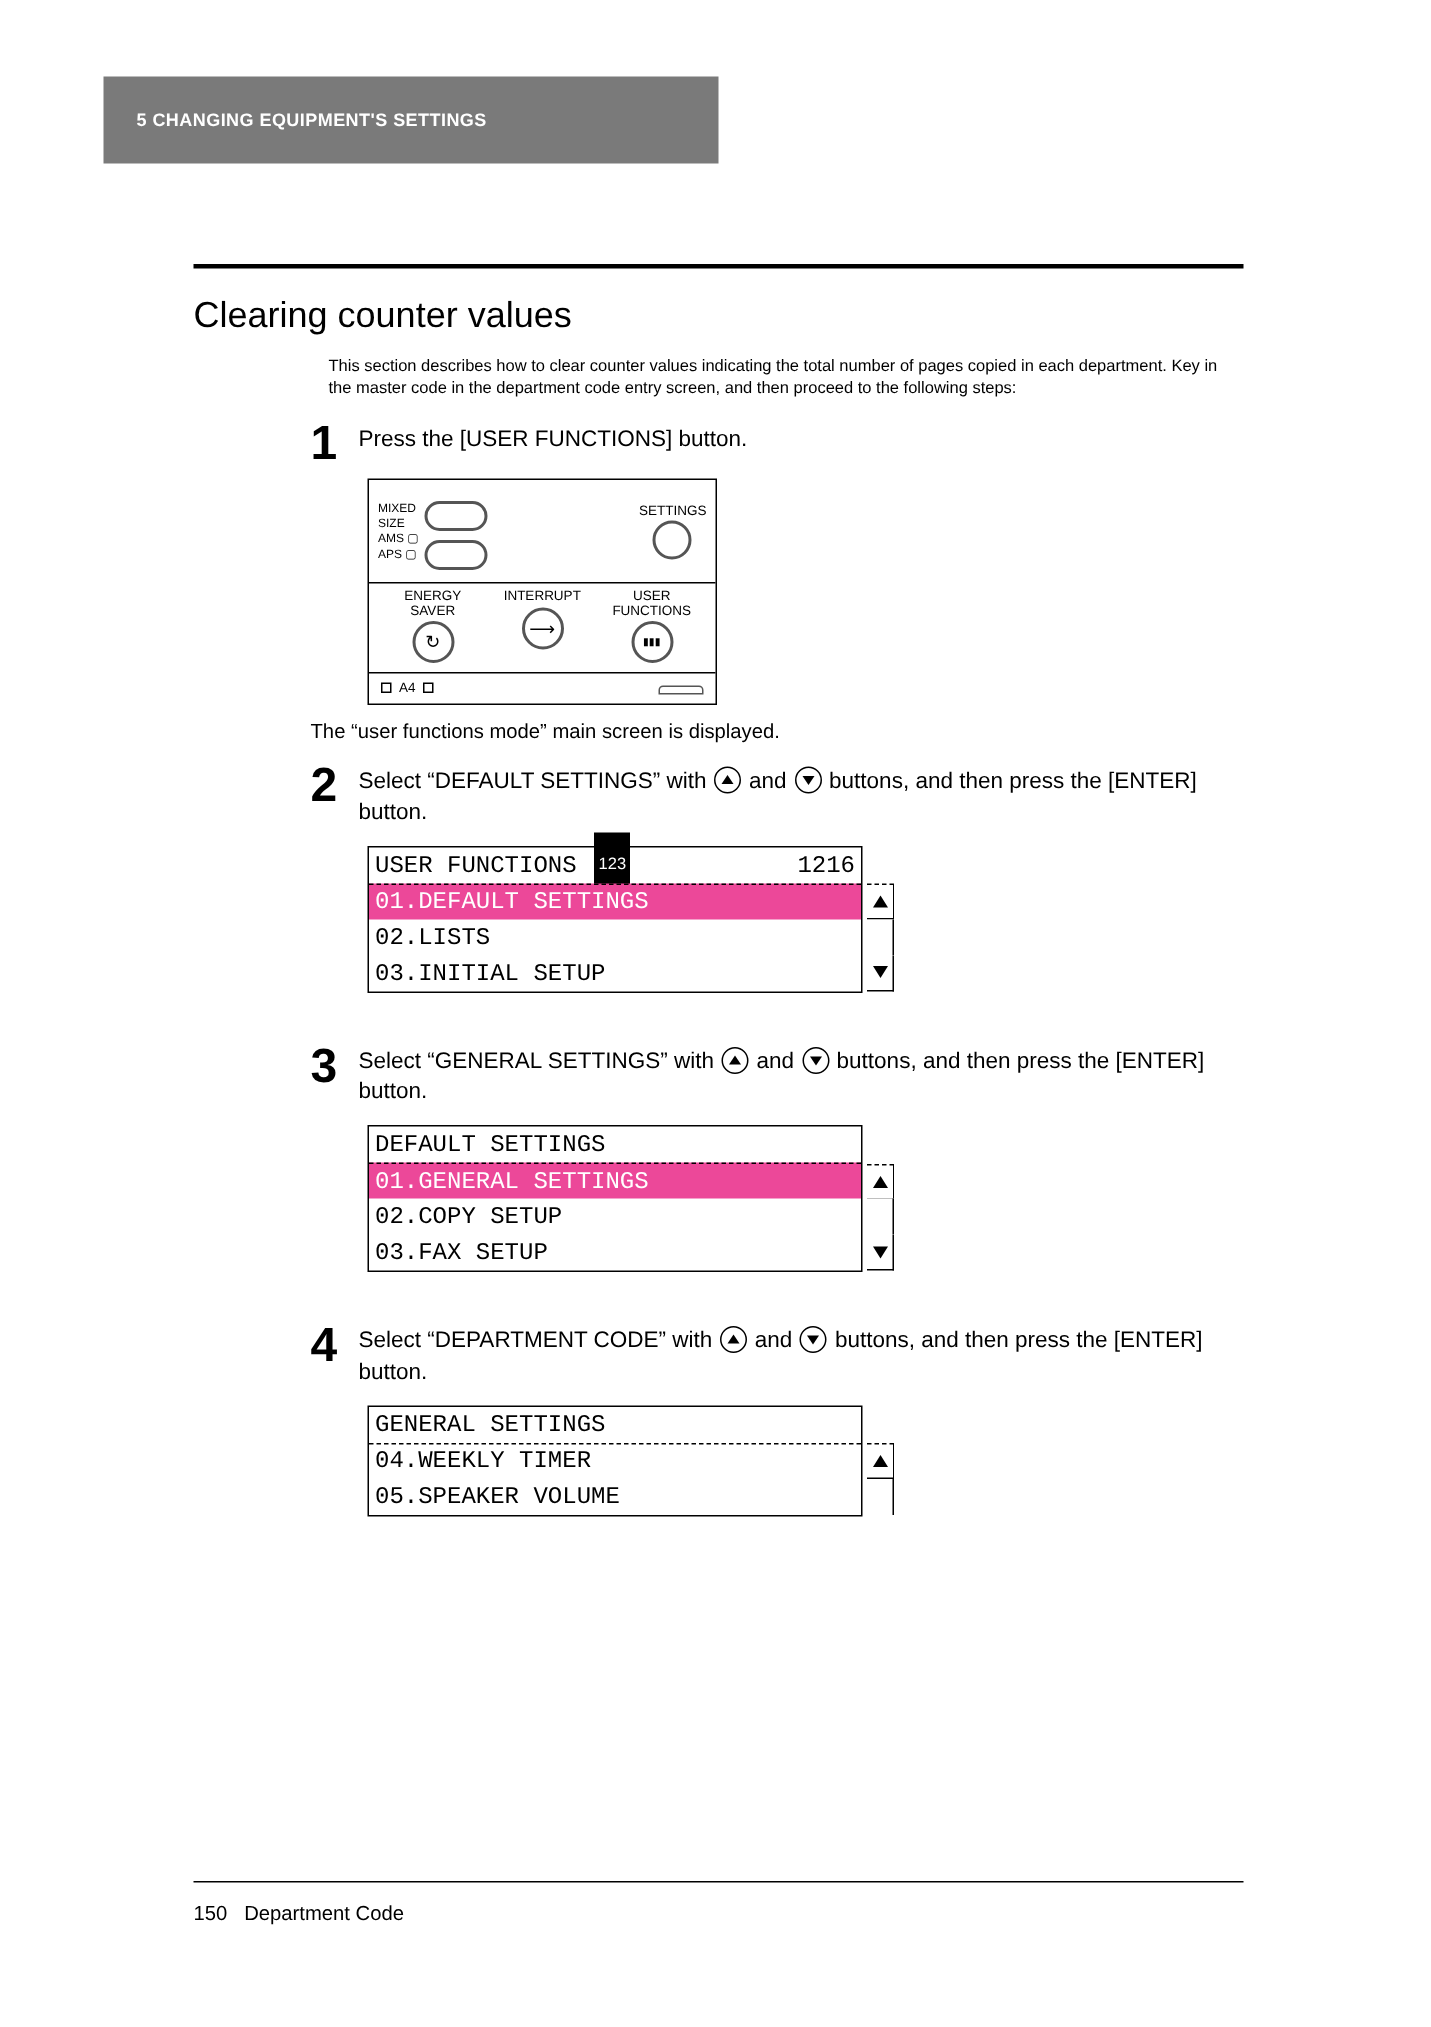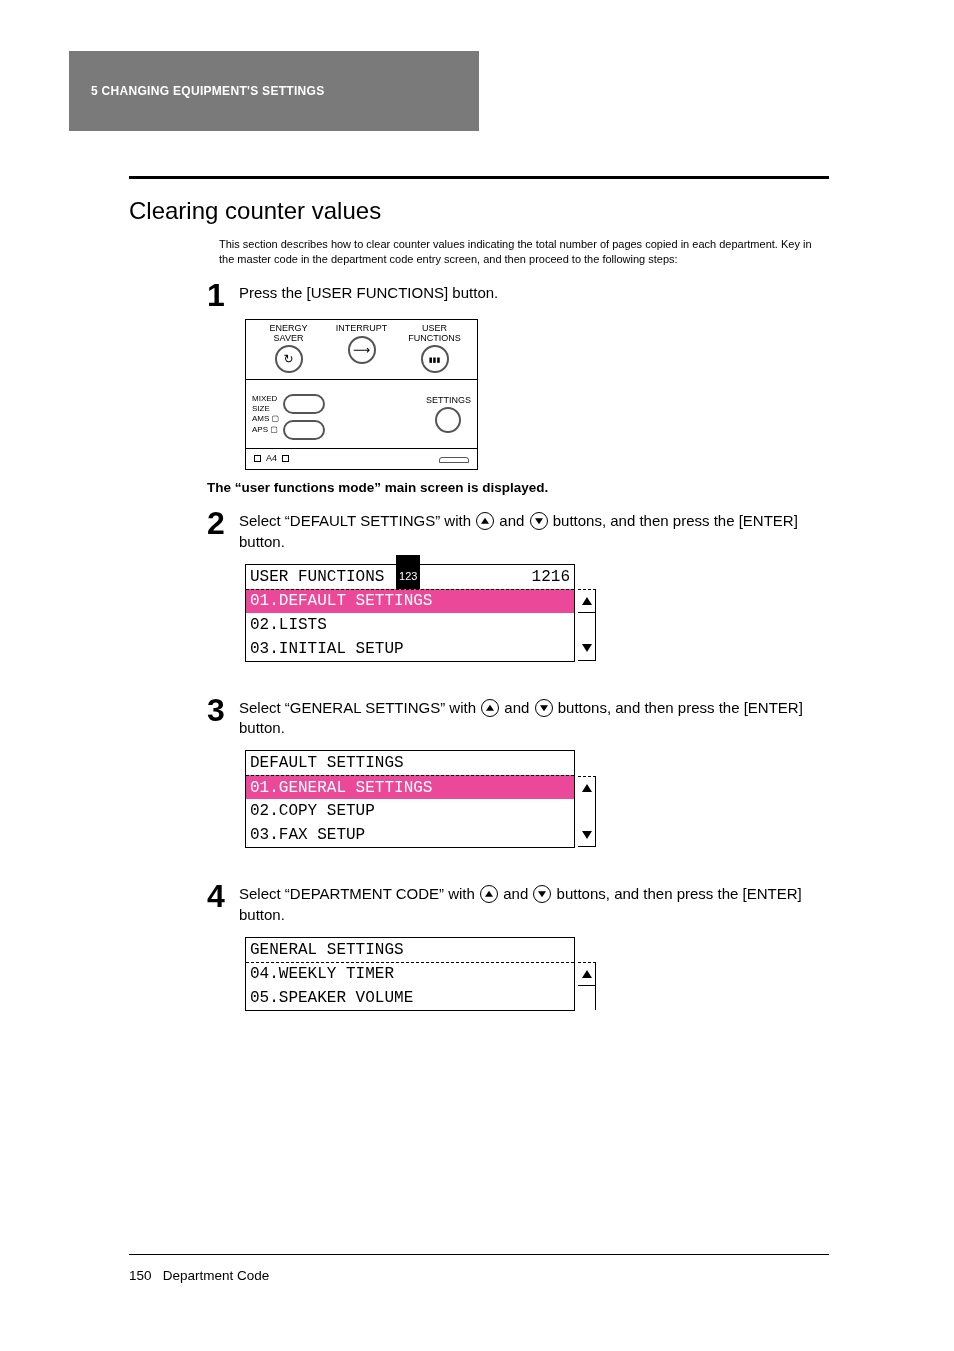--- a/index.html
+++ b/index.html
@@ -9,21 +9,21 @@
     background: #fff;
     font-family: Arial, Helvetica, sans-serif;
     color: #000;
     position: relative;
   }
   .header-bar {
     position: absolute;
     top: 51px;
     left: 69px;
     width: 410px;
-    height: 80px;
+    height: 58px;
     background: #7a7a7a;
     display: flex;
     align-items: center;
     padding-left: 22px;
   }
   .header-bar span {
     color: #fff;
     font-size: 12px;
     font-weight: bold;
     letter-spacing: 0.3px;
@@ -102,21 +102,20 @@
   .arrow-icon.down::after {
     border-top: 6px solid #000;
     transform: translate(-50%, -45%);
   }
   .step-body {
     margin-left: 38px;
   }
   .note {
     font-size: 13.5px;
     margin: 10px 0 8px 0;
-    font-weight: bold;
   }
   
   .panel-ill {
     border: 1px solid #000;
     width: 233px;
     margin-left: 38px;
     margin-top: 10px;
   }
   .panel-row {
     border-bottom: 1px solid #000;
@@ -254,54 +253,54 @@
   <p class="intro">This section describes how to clear counter values indicating the total number of pages copied in each department. Key in the master code in the department code entry screen, and then proceed to the following steps:</p>
 
   <div class="steps">
 
     <div class="step">
       <div class="step-head">
         <div class="bignum">1</div>
         <div class="step-title">Press the [USER FUNCTIONS] button.</div>
       </div>
       <div class="panel-ill">
-        <div class="panel-row pr1">
-          <div>
-            <div style="white-space:pre-line">ENERGY
-SAVER</div>
-            <div class="pbtn">↻</div>
-          </div>
-          <div>
-            <div>INTERRUPT</div>
-            <div class="pbtn">⟶</div>
-          </div>
-          <div>
-            <div style="white-space:pre-line">USER
-FUNCTIONS</div>
-            <div class="pbtn" style="font-size:7px">▮▮▮</div>
-          </div>
-        </div>
         <div class="panel-row pr2">
           <div class="left-lbls">
             <div style="white-space:pre-line">MIXED
 SIZE</div>
             <div>
               <span>AMS</span> ▢<br>
               <span>APS</span> ▢
             </div>
           </div>
           <div>
             <div class="obtn"></div>
             <div class="obtn"></div>
           </div>
           <div class="settings-col">
             <div>SETTINGS</div>
             <div class="pbtn" style="width:26px;height:26px"></div>
           </div>
         </div>
+        <div class="panel-row pr1">
+          <div>
+            <div style="white-space:pre-line">ENERGY
+SAVER</div>
+            <div class="pbtn">↻</div>
+          </div>
+          <div>
+            <div>INTERRUPT</div>
+            <div class="pbtn">⟶</div>
+          </div>
+          <div>
+            <div style="white-space:pre-line">USER
+FUNCTIONS</div>
+            <div class="pbtn" style="font-size:7px">▮▮▮</div>
+          </div>
+        </div>
         <div class="panel-row pr3">
           <span><span class="sq"></span>&nbsp;&nbsp;<span>A4</span>&nbsp;&nbsp;<span class="sq"></span></span>
           <div class="tray"></div>
         </div>
       </div>
       <p class="note step-body">The “user functions mode” main screen is displayed.</p>
     </div>
 
     <div class="step">
       <div class="step-head">

